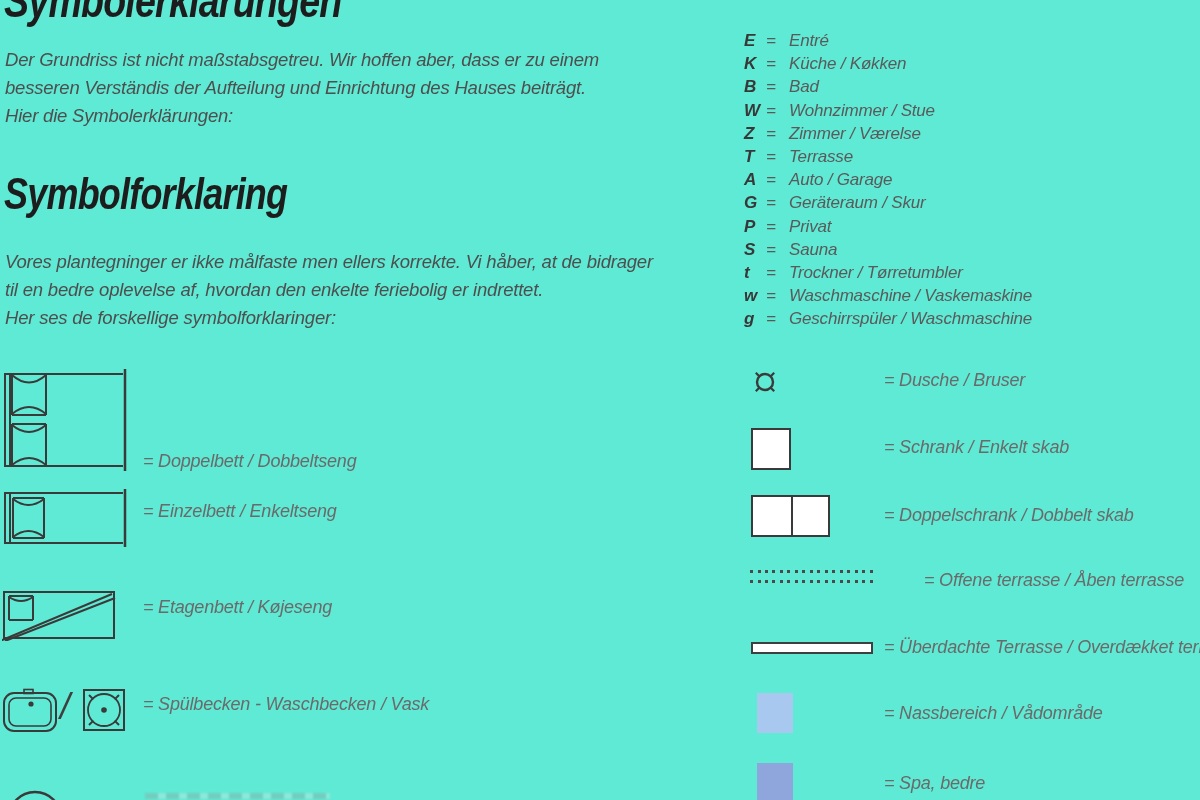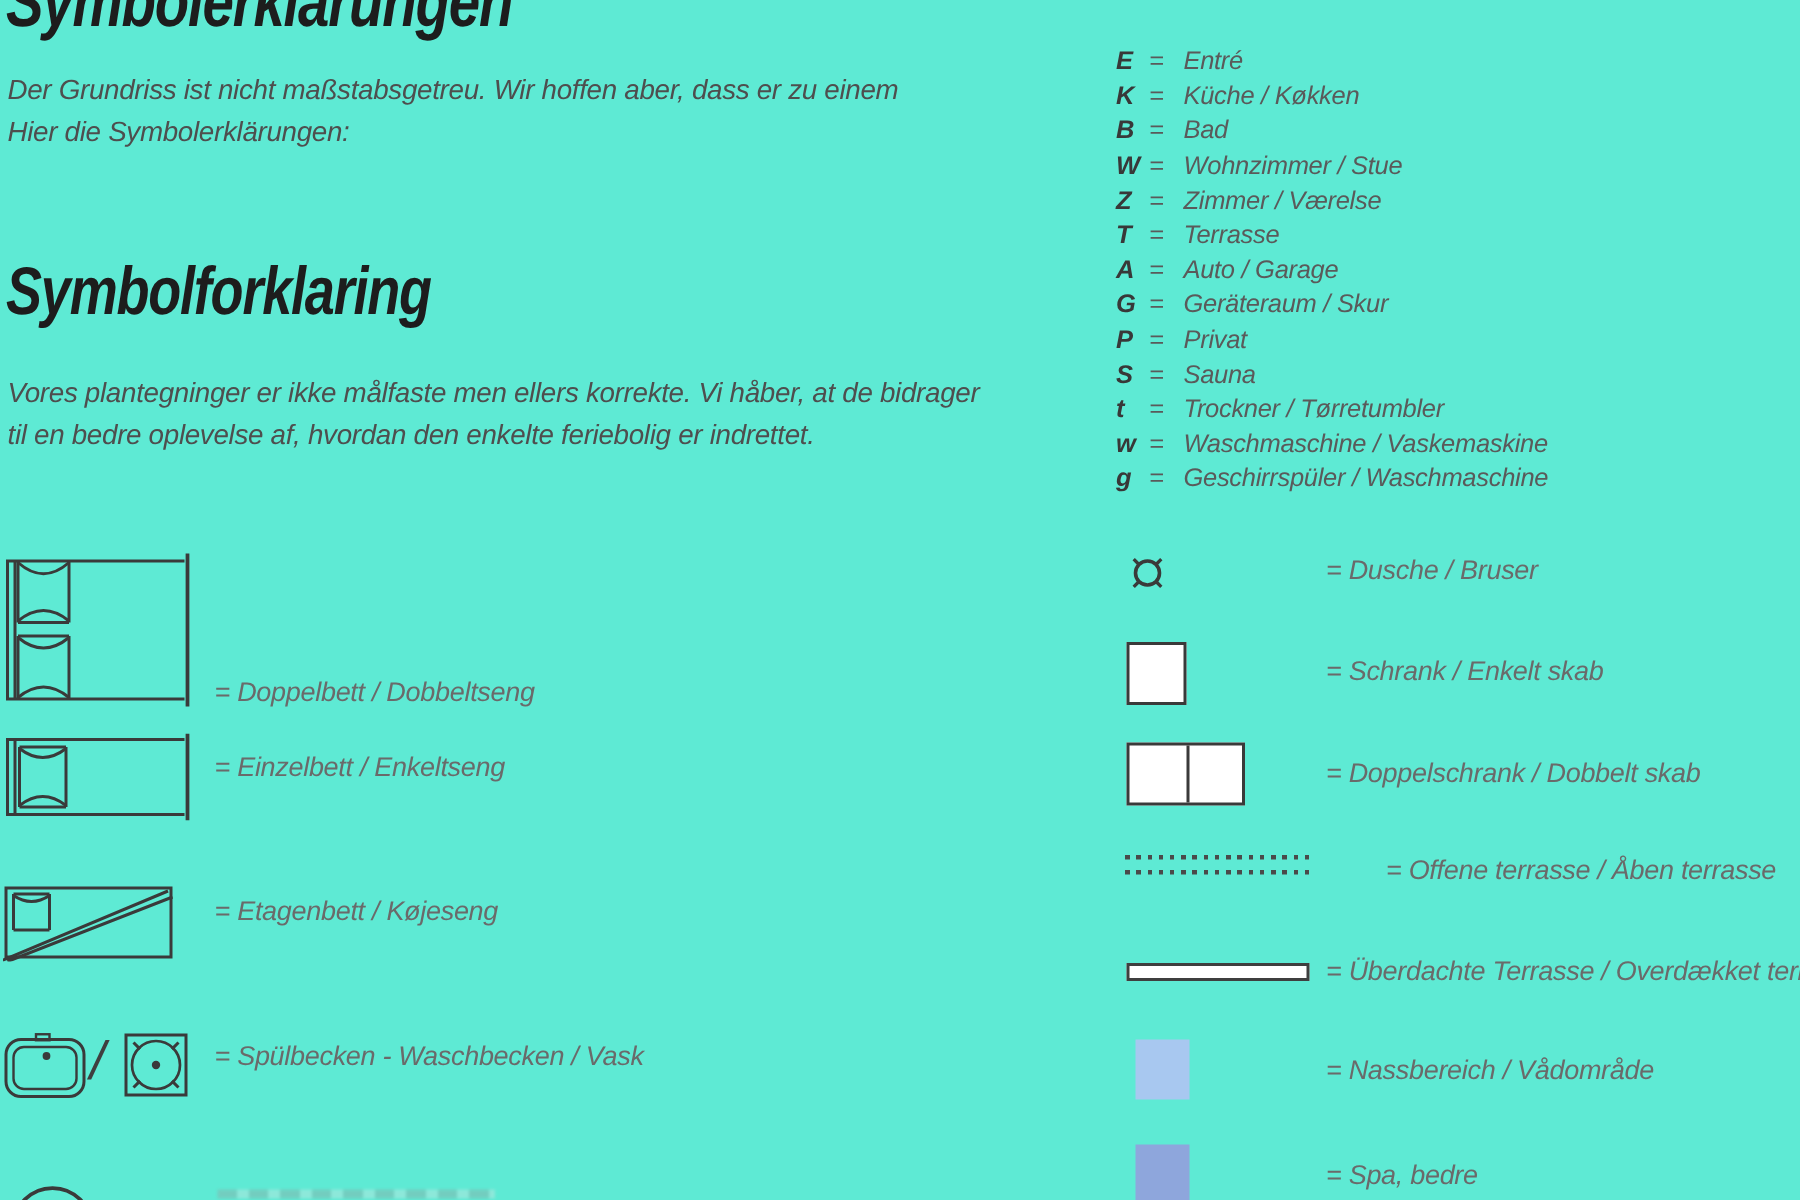--- a/index.html
+++ b/index.html
@@ -28,28 +28,30 @@
 </style>
 </head>
 <body>
 
 <div id="page">
 
   <div class="abs h-title" style="left:4px;top:-27px;">Symbolerklärungen</div>
 
   <div class="abs" style="left:5px;top:46px;">
     <div class="body-line">Der Grundriss ist nicht maßstabsgetreu. Wir hoffen aber, dass er zu einem</div>
+    <div class="body-line">besseren Verständis der Aufteilung und Einrichtung des Hauses beiträgt.</div>
     <div class="body-line">Hier die Symbolerklärungen:</div>
   </div>
 
   <div class="abs h-title" style="left:4px;top:168px;font-size:45px;">Symbolforklaring</div>
 
   <div class="abs" style="left:5px;top:248px;">
     <div class="body-line">Vores plantegninger er ikke målfaste men ellers korrekte. Vi håber, at de bidrager</div>
     <div class="body-line">til en bedre oplevelse af, hvordan den enkelte feriebolig er indrettet.</div>
+    <div class="body-line">Her ses de forskellige symbolforklaringer:</div>
   </div>
 
   <div class="abs codes" style="left:744px;top:31px;">
     <div class="code-row">
       <span class="code-key">E</span>
       <span class="code-eq">=</span>
       <span class="code-label">Entré</span>
     </div>
     <div class="code-row">
       <span class="code-key">K</span>

